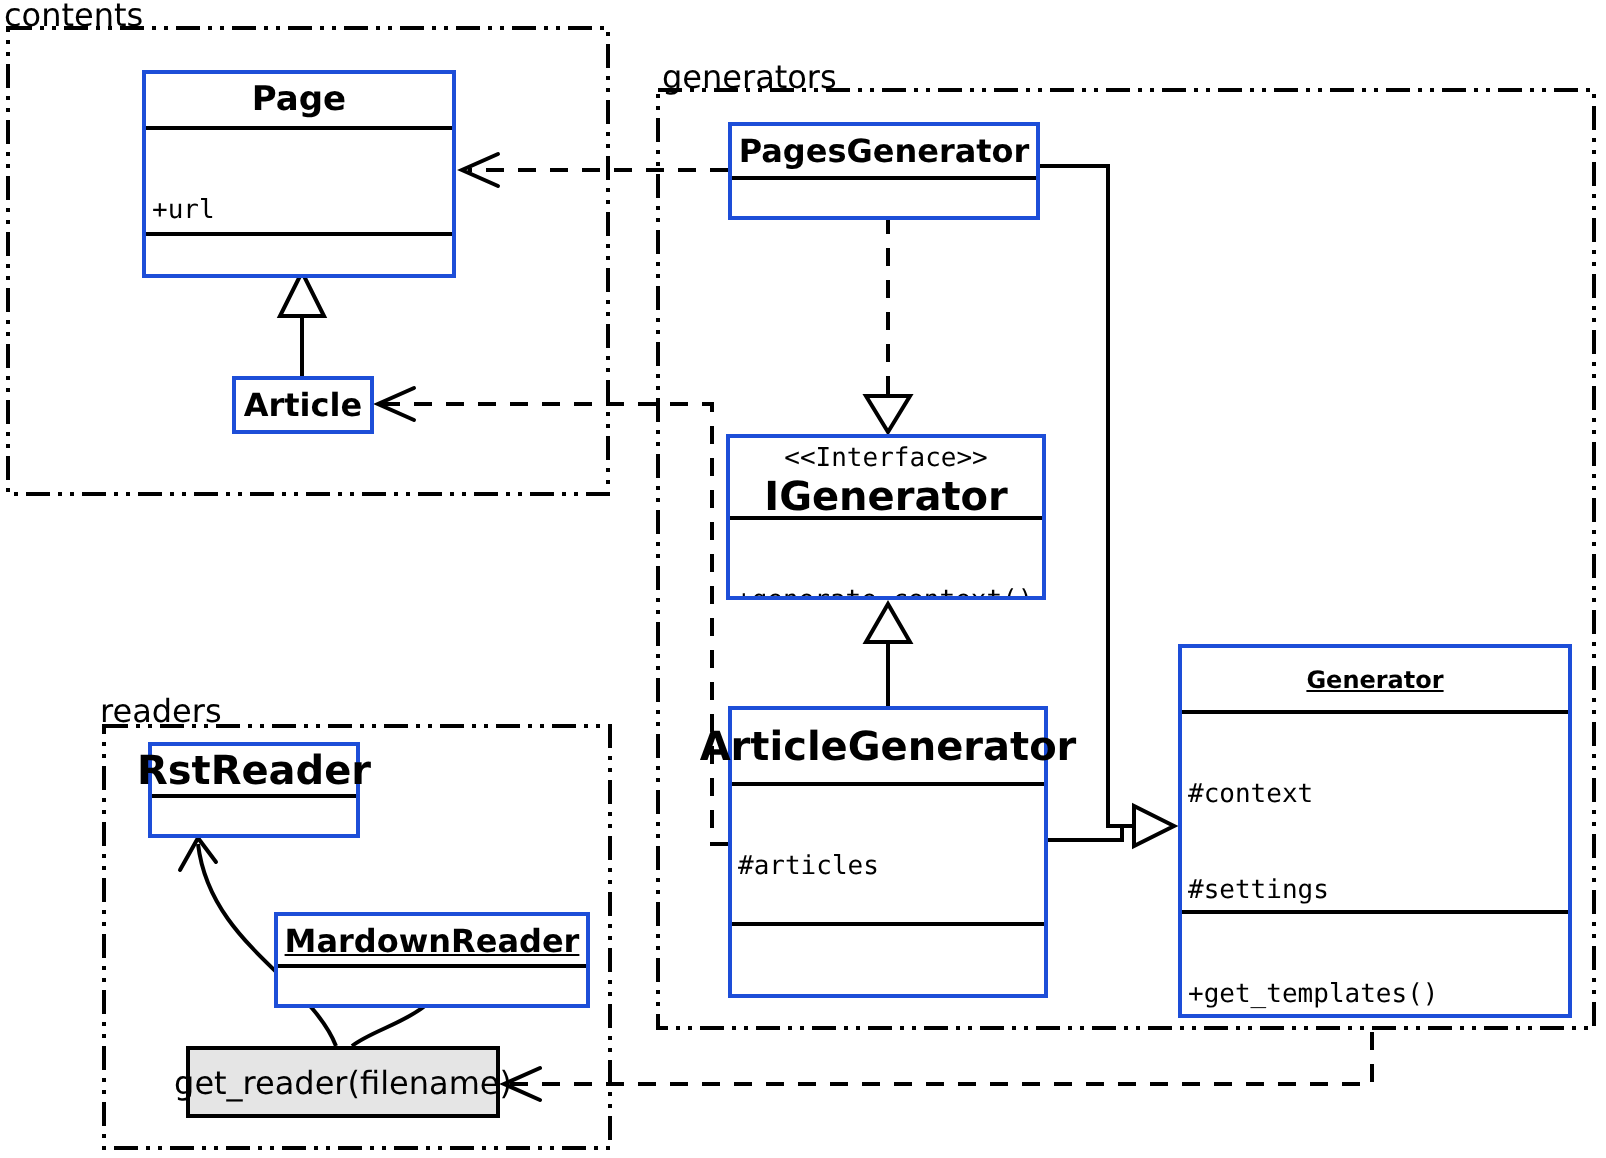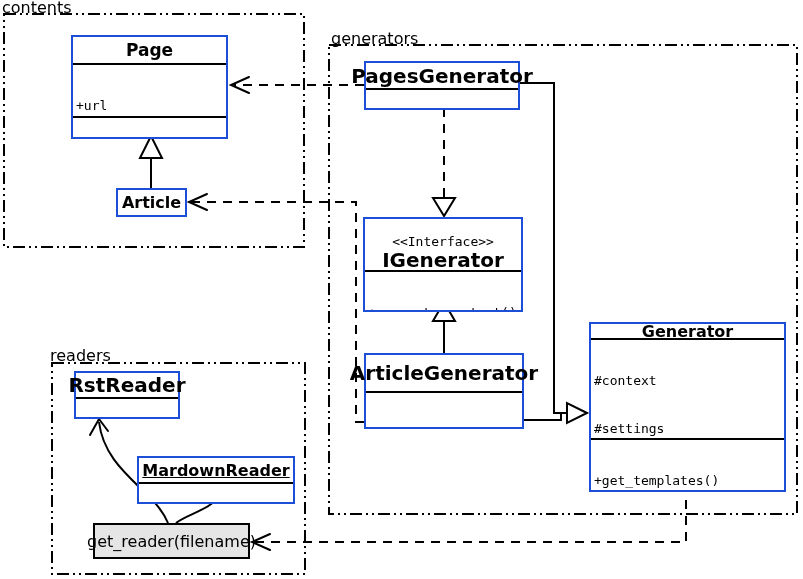--- a/index.html
+++ b/index.html
@@ -23,21 +23,21 @@
     position:absolute; z-index:2; background:#ffffff;
     border:2px solid #1d4ed8; box-sizing:border-box;
   }
   .cls .title {
     font-weight:bold; font-size:15px; text-align:center;
     display:flex; align-items:center; justify-content:center;
     font-family:"DejaVu Sans", sans-serif;
   }
   .cls .stereo {
     font-family:"DejaVu Sans Mono", monospace; font-weight:normal;
-    font-size:13px; text-align:center; line-height:15px; padding-top:15px;
+    font-size:13px; text-align:center; line-height:15px; padding-top:3px;
   }
   .cls .members {
     border-top:2px solid #000;
     font-family:"DejaVu Sans Mono", monospace;
     font-size:13px; line-height:16px; padding:1px 3px;
     white-space:pre; overflow:hidden;
   }
   .plainbox {
     position:absolute; z-index:2; background:#e5e5e5;
     border:2px solid #000; box-sizing:border-box;
@@ -98,45 +98,51 @@
     <div class="members" style="height:17px;">
       
     </div>
   </div>
 
   <div class="cls" style="left:116px; top:188px; width:71px;">
     <div class="title" style="height:25px; font-size:16px;">Article</div>
   </div>
 
   <div class="cls" style="left:364px; top:61px; width:156px;">
-    <div class="title" style="height:25px; font-size:20px;">PagesGenerator</div>
+    <div class="title" style="height:25px; font-size:16px;">PagesGenerator</div>
     <div class="members" style="height:16px;">
       
     </div>
   </div>
 
   <div class="cls" style="left:363px; top:217px; width:160px;">
     <div class="stereo">&lt;&lt;Interface&gt;&gt;</div>
     <div class="title" style="height:21px; font-size:20px;">IGenerator</div>
     <div class="members" style="height:36px;">
       <div>+generate_context()</div>
       
     </div>
   </div>
 
   <div class="cls" style="left:364px; top:353px; width:160px;">
     <div class="title" style="height:36px; font-size:20px;">ArticleGenerator</div>
+    <div class="members" style="height:66px;">
+      <div>#articles</div>
+      
+      
+      
+    </div>
     <div class="members" style="height:32px;">
       <div>+generate_feeds()</div>
       
     </div>
   </div>
 
   <div class="cls" style="left:589px; top:322px; width:197px;">
-    <div class="title" style="height:14px; font-size:16px;text-decoration:underline;">Generator</div>
+    <div class="title" style="height:31px; font-size:12px;text-decoration:underline;">Generator</div>
     <div class="members" style="height:96px;">
       <div>#context</div>
       <div>#settings</div>
       
       
       
       
     </div>
     <div class="members" style="height:48px;">
       <div>+get_templates()</div>

